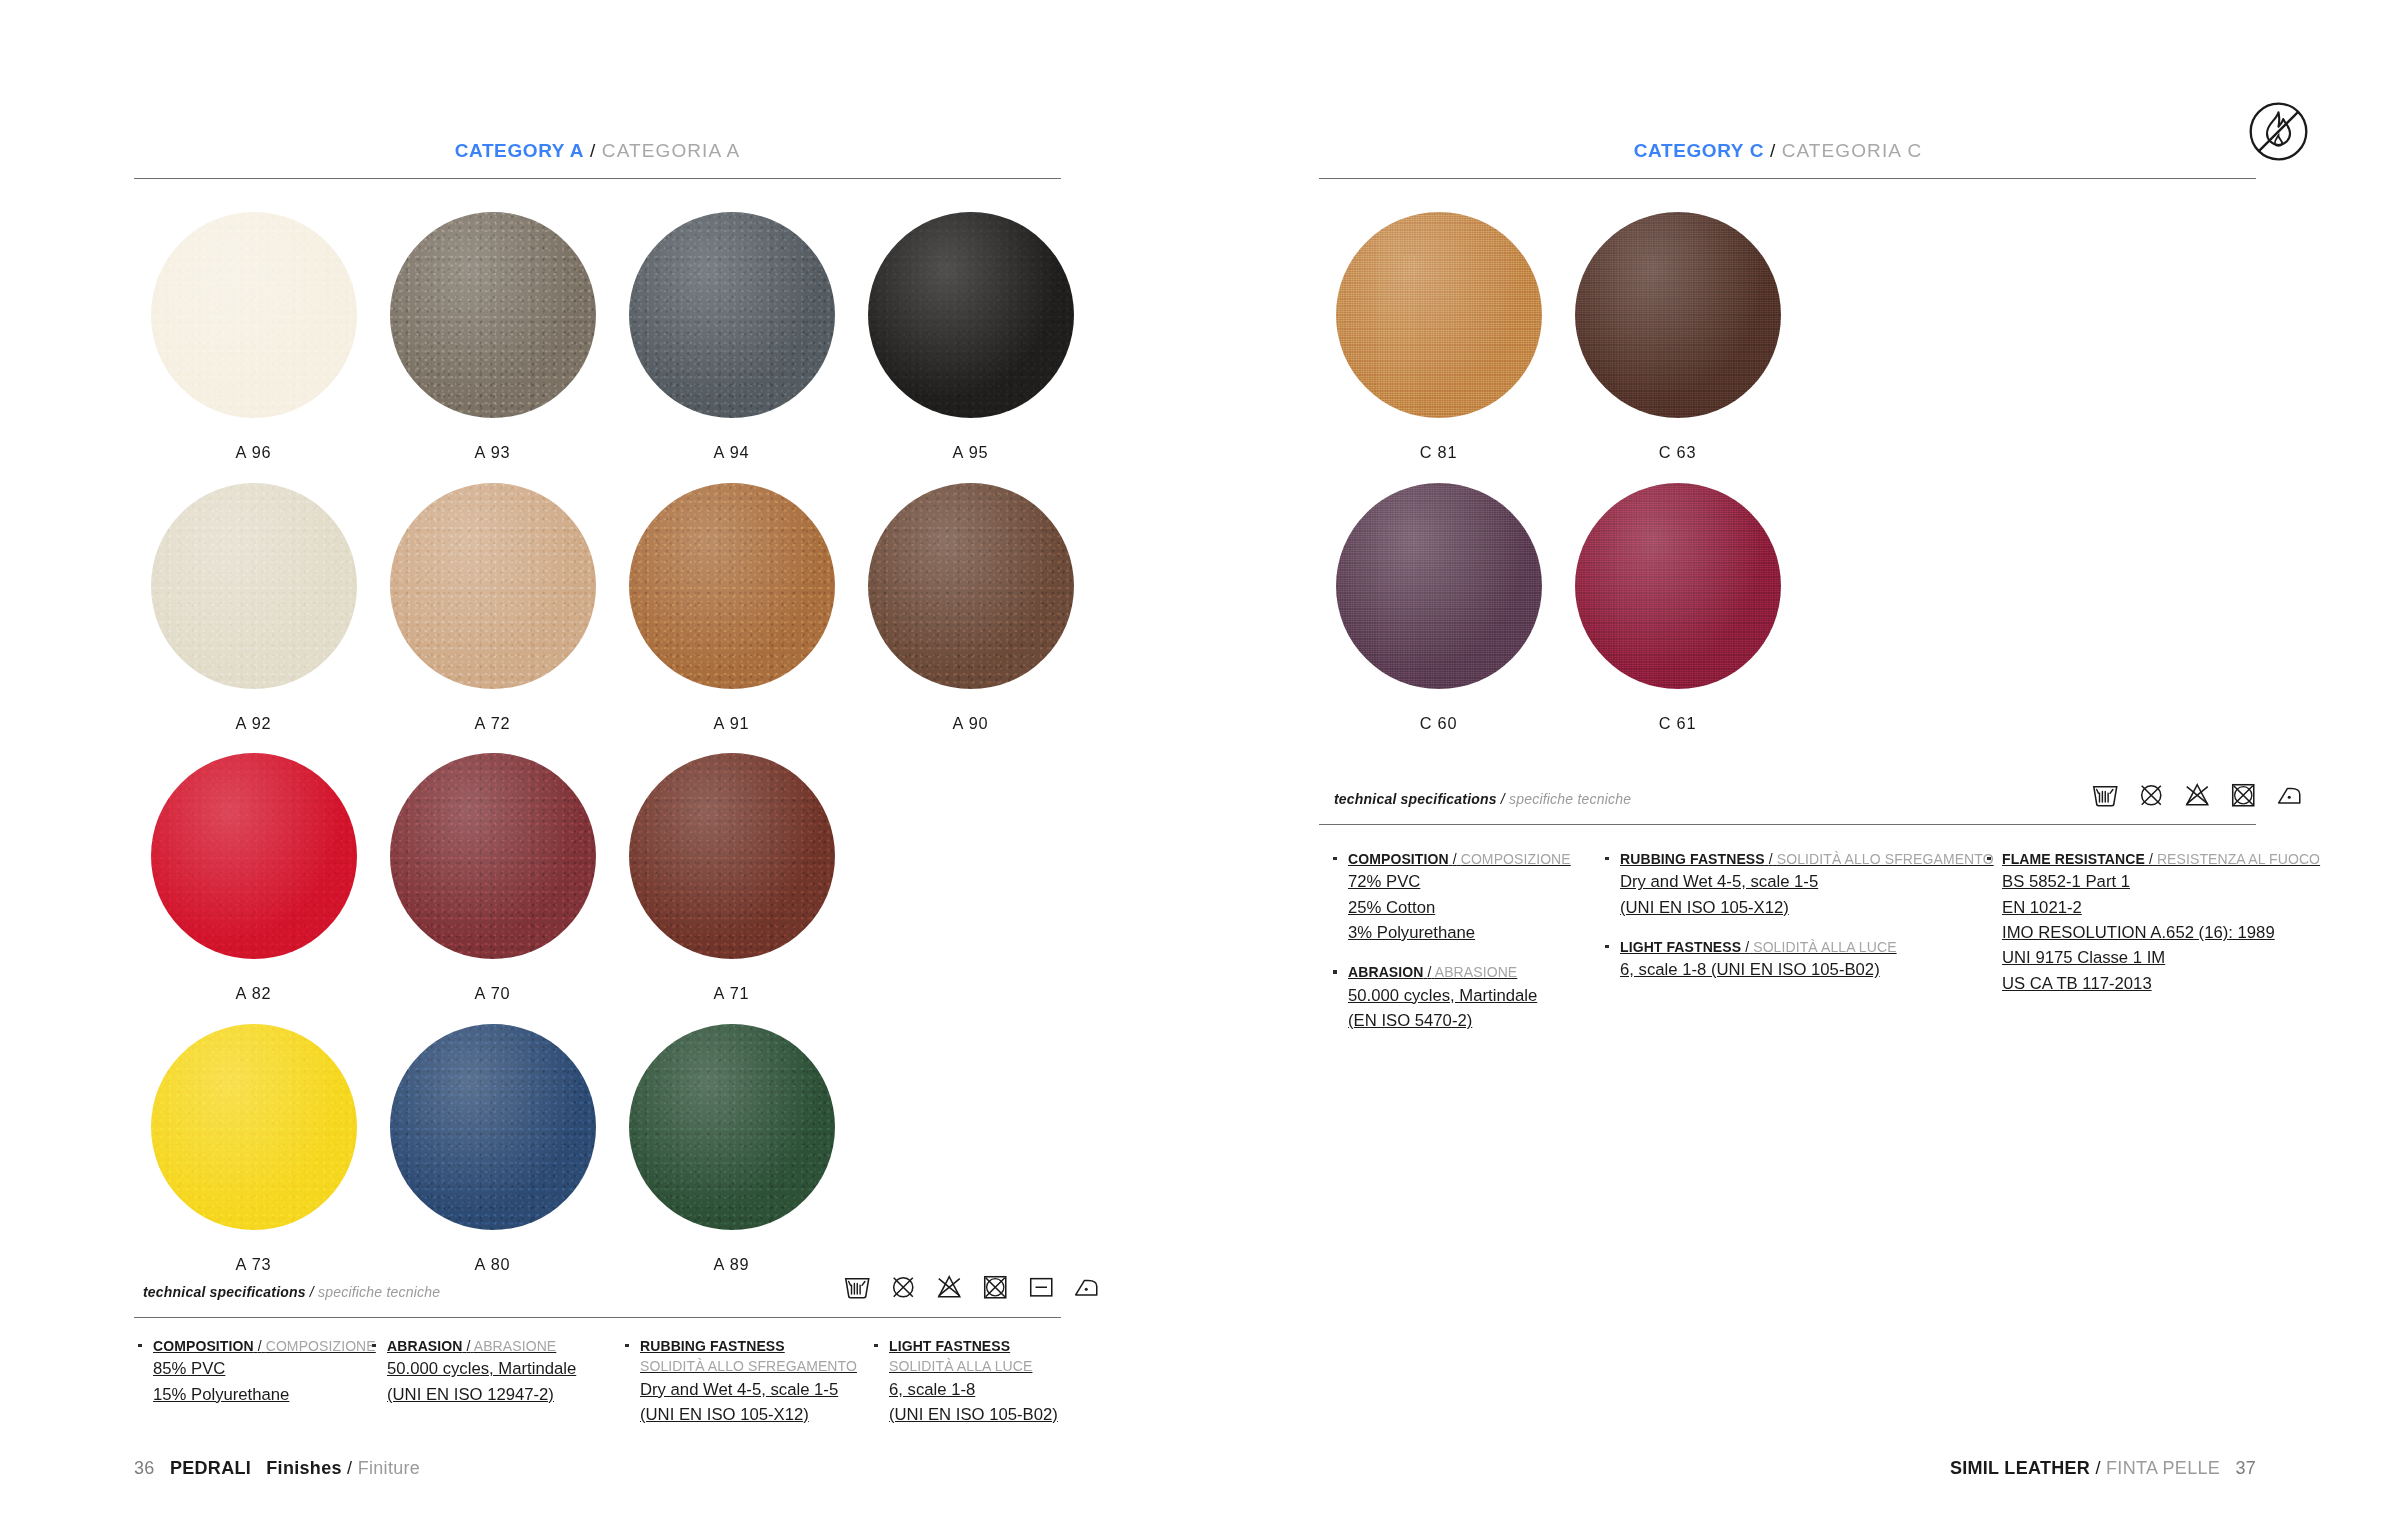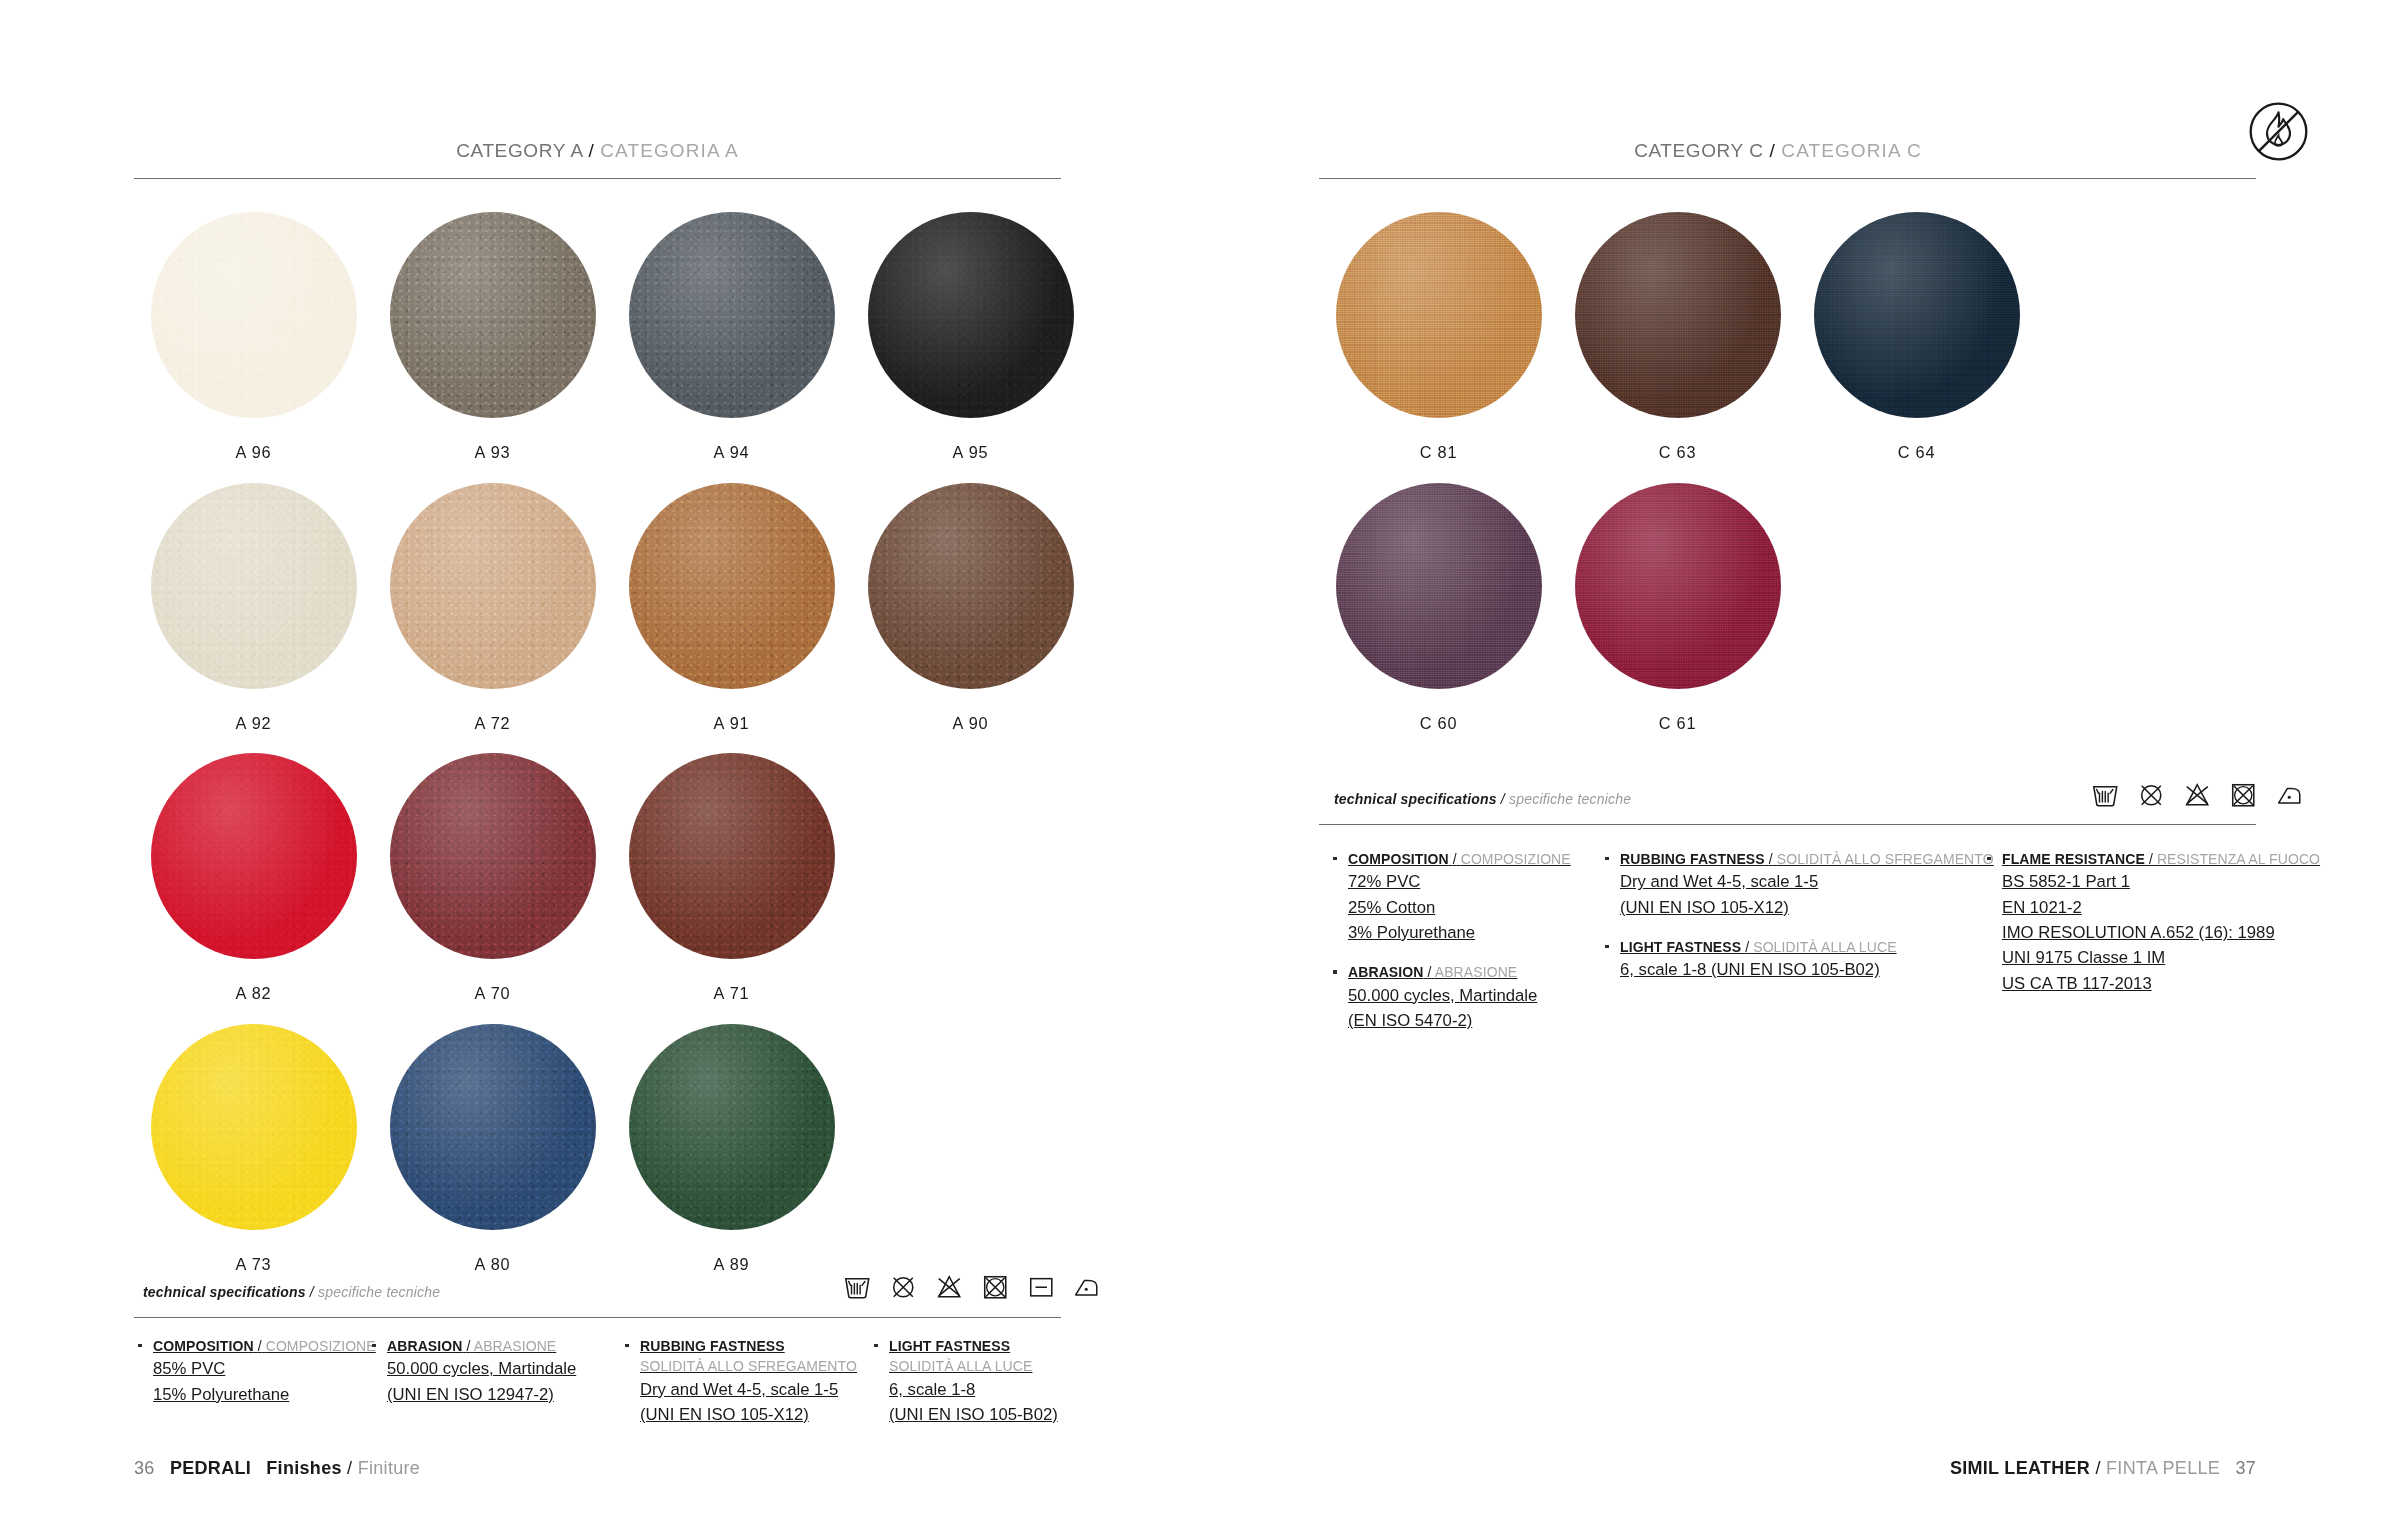--- a/index.html
+++ b/index.html
@@ -9,21 +9,21 @@
     -webkit-font-smoothing:antialiased;
   }
   .spread{position:absolute;inset:0;display:flex;}
   .page{position:relative;width:1195px;height:1536px;}
 
   
   .cat-head{
     position:absolute;text-align:center;width:100%;
     font-size:19px;letter-spacing:0.6px;top:140px;
   }
-  .cat-head .en{font-weight:400;color:#737373;}
+  .cat-head .en{font-weight:700;color:#3b82f6;}
   .cat-head .sl{font-weight:400;color:#1a1a1a;}
   .cat-head .it{font-weight:400;color:#a8a8a8;letter-spacing:1.1px;}
   .rule{position:absolute;height:1.4px;background:#6e6e6e;}
 
   
   .grid{position:absolute;display:flex;}
   .cell{width:239px;display:flex;flex-direction:column;align-items:center;}
   .swatch{
     width:206px;height:206px;border-radius:50%;
     position:relative;overflow:hidden;
@@ -339,27 +339,20 @@
           </div>
         <div class="sw-label">C 81</div>
       </div>
       <div class="cell">
         <div class="swatch" style="background:#54352b;">
             <div class="grain fabric"></div>
             <div class="sheen"></div>
           </div>
         <div class="sw-label">C 63</div>
       </div>
-      <div class="cell">
-        <div class="swatch" style="background:#16293a;">
-            <div class="grain fabric"></div>
-            <div class="sheen"></div>
-          </div>
-        <div class="sw-label">C 64</div>
-      </div>
     </div>
 
     <div class="grid" style="left:124px;top:483px;">
       <div class="cell">
         <div class="swatch" style="background:#5d3f54;">
             <div class="grain fabric"></div>
             <div class="sheen"></div>
           </div>
         <div class="sw-label">C 60</div>
       </div>

